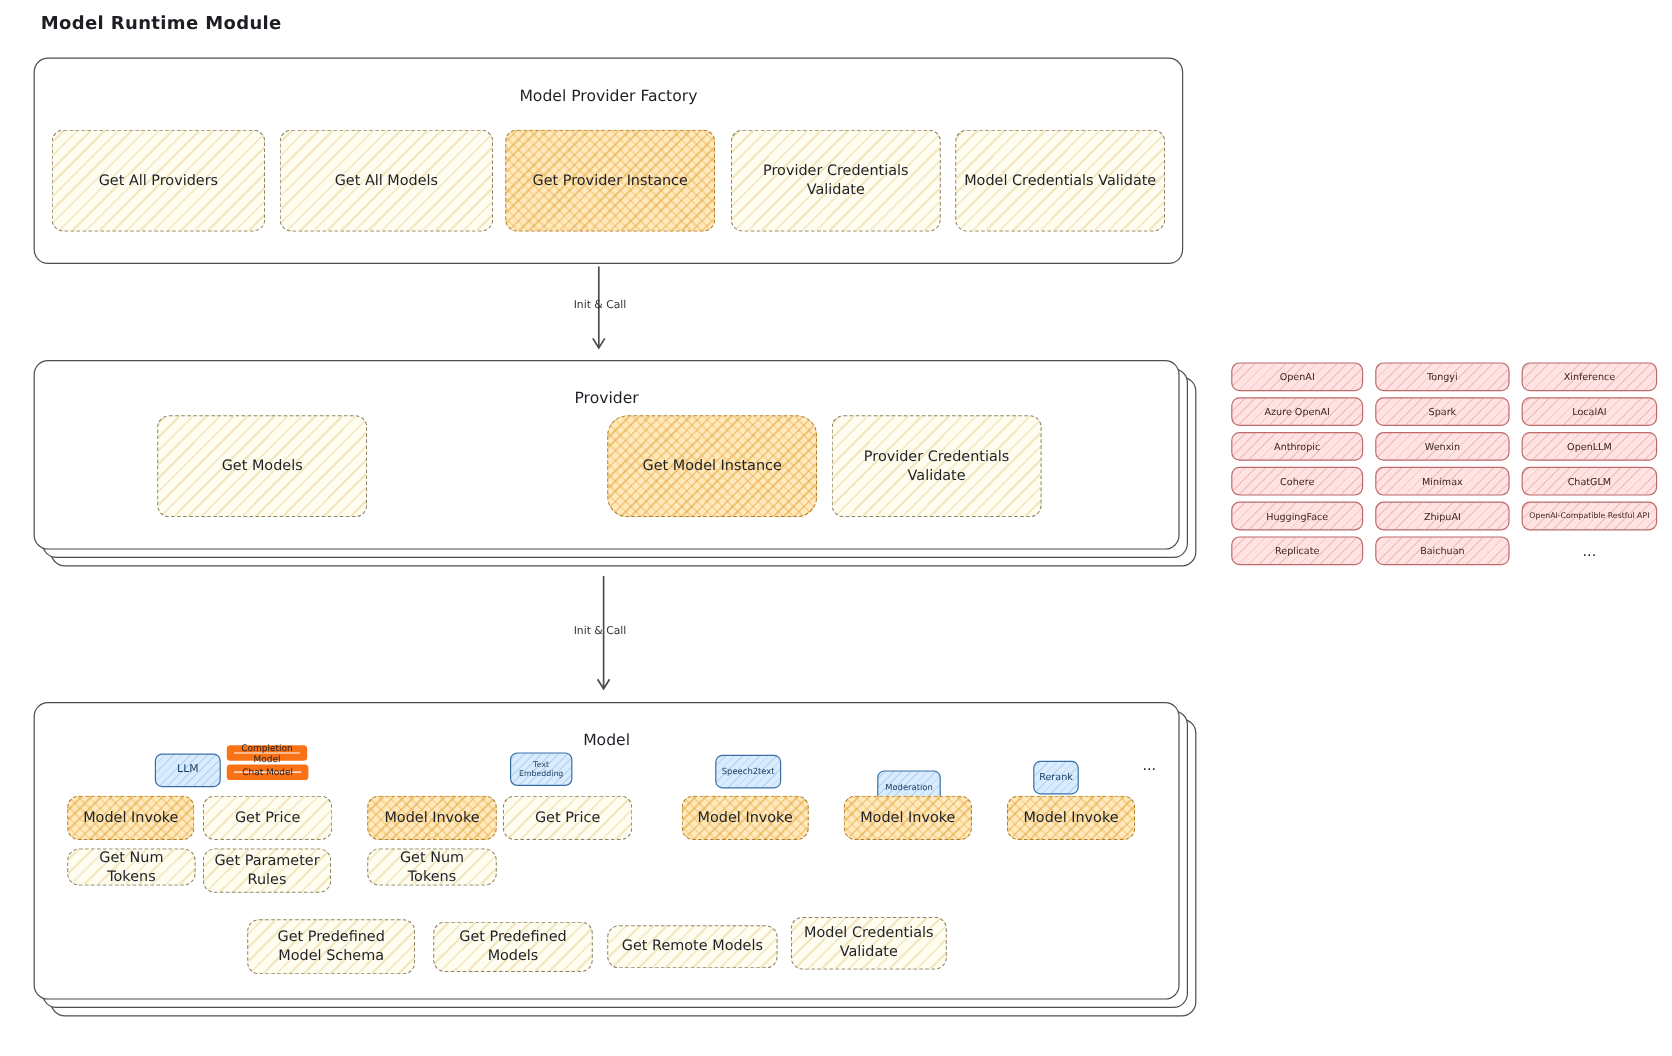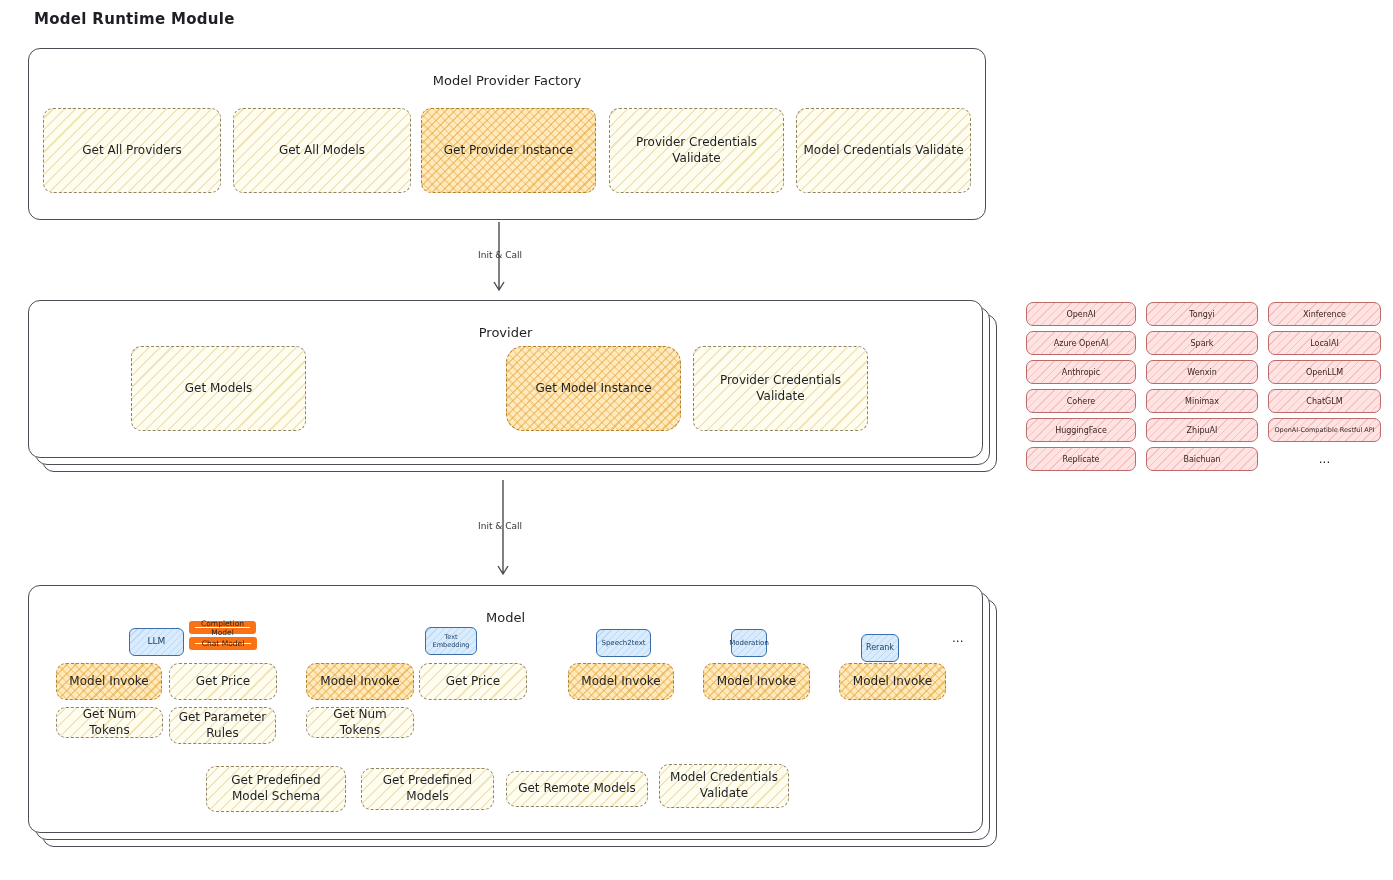--- a/index.html
+++ b/index.html
@@ -139,21 +139,21 @@
 <div class="sheet" style="left:42px;top:599px;width:955px;height:248px;"></div>
 <div class="sheet" style="left:35px;top:592px;width:955px;height:248px;"></div>
 <div class="sheet" style="left:28px;top:585px;width:955px;height:248px;">
   <div class="section-title">Model</div>
 
   <div class="chip-blue" style="left:100px;top:42px;width:55px;height:21px;font-size:9px;">LLM</div>
   <div class="chip-white" style="left:160px;top:35px;width:67px;height:13px;">Completion Model</div>
   <div class="chip-white" style="left:160px;top:51px;width:68px;height:13px;">Chat Model</div>
   <div class="chip-blue" style="left:352px;top:41px;width:52px;height:23px;font-size:6.5px;margin-left:44px;">Text Embedding</div>
   <div class="chip-blue" style="left:567px;top:43px;width:55px;height:19px;font-size:7px;">Speech2text</div>
-  <div class="chip-blue" style="left:702px;top:43px;width:36px;height:19px;font-size:7px;">Moderation</div>
+  <div class="chip-blue" style="left:702px;top:56px;width:53px;height:19px;font-size:7px;">Moderation</div>
   <div class="chip-blue" style="left:832px;top:48px;width:38px;height:19px;font-size:8px;">Rerank</div>
   <div class="dots" style="left:923px;top:45px;">...</div>
 
   <div class="fn v-orange" style="left:27px;top:77px;width:106px;height:37px;">Model Invoke</div>
   <div class="fn v-yellow" style="left:140px;top:77px;width:108px;height:37px;">Get Price</div>
   <div class="fn v-orange" style="left:277px;top:77px;width:108px;height:37px;">Model Invoke</div>
   <div class="fn v-yellow" style="left:390px;top:77px;width:108px;height:37px;">Get Price</div>
   <div class="fn v-orange" style="left:539px;top:77px;width:106px;height:37px;">Model Invoke</div>
   <div class="fn v-orange" style="left:674px;top:77px;width:107px;height:37px;">Model Invoke</div>
   <div class="fn v-orange" style="left:810px;top:77px;width:107px;height:37px;">Model Invoke</div>

